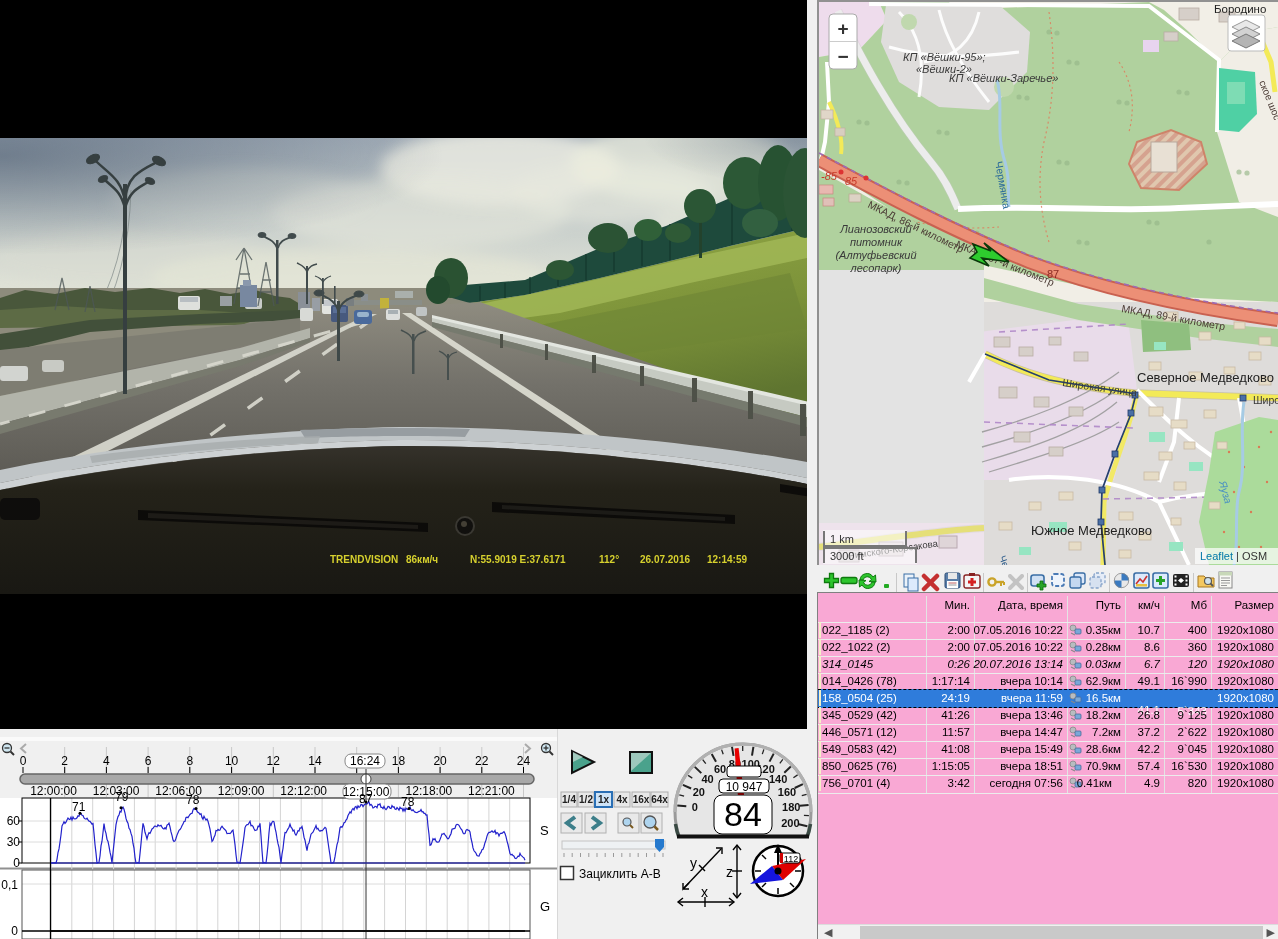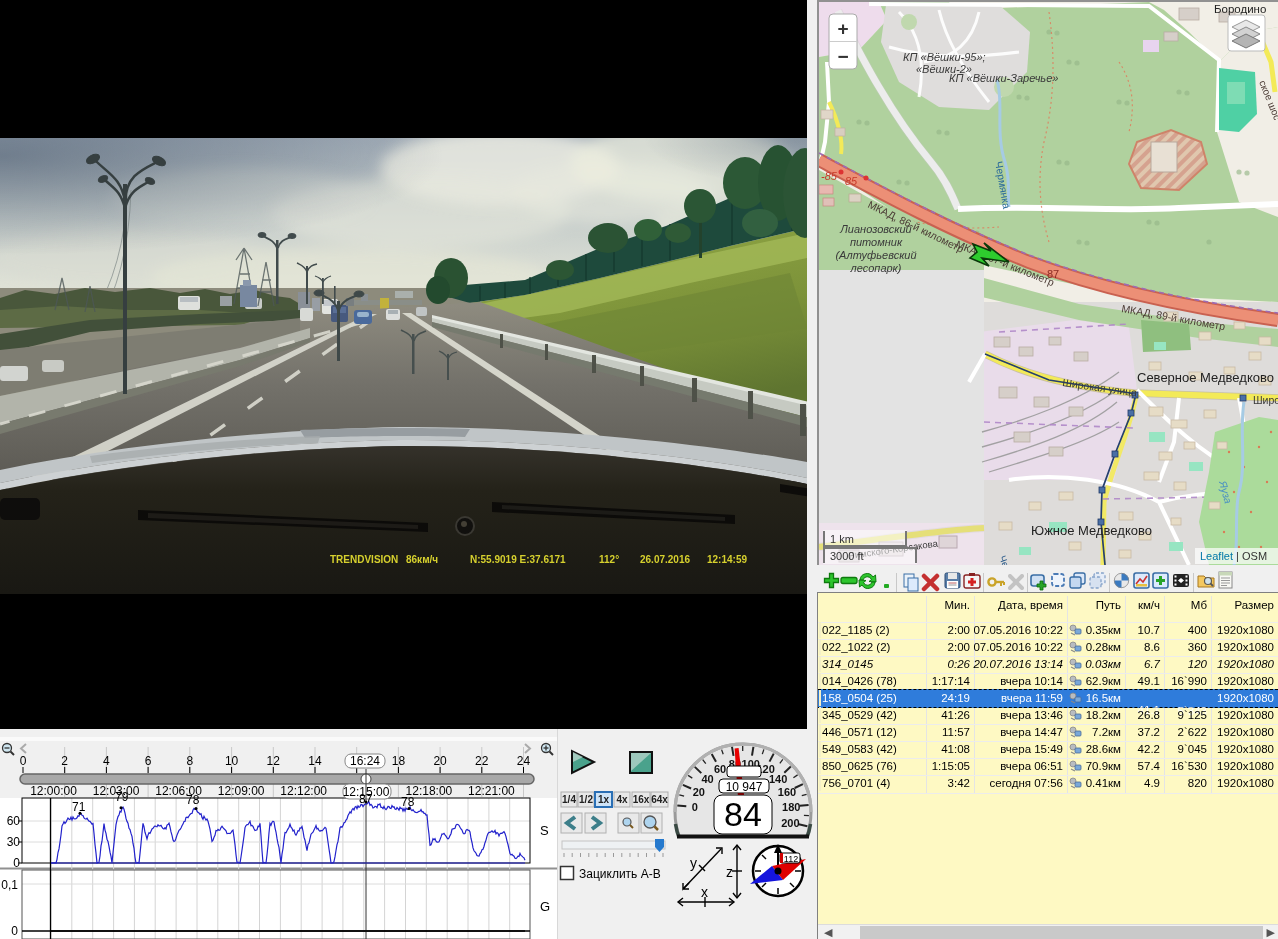--- a/index.html
+++ b/index.html
@@ -622,21 +622,21 @@
  <rect x="0" y="0" width="13" height="3.5" fill="#c8d8b8"></rect>
  <line x1="2" y1="6" x2="11" y2="6" stroke="#999"></line>
           <line x1="2" y1="8.5" x2="11" y2="8.5" stroke="#999"></line>
  <line x1="2" y1="11" x2="11" y2="11" stroke="#999"></line>
           <line x1="2" y1="13.5" x2="8" y2="13.5" stroke="#999"></line>
 </g>
 </g>
 </svg>
 </div>
 
-<div class="abs" id="table" style="left:817px;top:592px;width:461px;height:347px;background:#fef9c3;border-left:1px solid #808080;border-top:1px solid #808080;box-sizing:border-box;font-size:11.5px;color:#000;text-align:center;">
+<div class="abs" id="table" style="left:817px;top:592px;width:461px;height:347px;background:#f9a8d4;border-left:1px solid #808080;border-top:1px solid #808080;box-sizing:border-box;font-size:11.5px;color:#000;text-align:center;">
 <div style="position:absolute;left:108px;top:3px;width:1px;height:197px;background:#e4e4e4;"></div>
     <div style="position:absolute;left:156px;top:3px;width:1px;height:197px;background:#e4e4e4;"></div>
     <div style="position:absolute;left:249px;top:3px;width:1px;height:197px;background:#e4e4e4;"></div>
     <div style="position:absolute;left:307px;top:3px;width:1px;height:197px;background:#e4e4e4;"></div>
     <div style="position:absolute;left:346px;top:3px;width:1px;height:197px;background:#e4e4e4;"></div>
     <div style="position:absolute;left:393px;top:3px;width:1px;height:197px;background:#e4e4e4;"></div>
     <div style="position:absolute;left:0px;top:28.5px;width:460px;height:1px;background:#ececec;"></div>
     <div style="position:absolute;left:0px;top:45.6px;width:460px;height:1px;background:#ececec;"></div>
     <div style="position:absolute;left:0px;top:62.7px;width:460px;height:1px;background:#ececec;"></div>
     <div style="position:absolute;left:0px;top:79.80000000000001px;width:460px;height:1px;background:#ececec;"></div>
@@ -772,42 +772,42 @@
         </svg></span>
 <span style="position:absolute;right:157px;top:2px;">28.6км</span>
 <span style="position:absolute;right:118px;top:2px;">42.2</span>
 <span style="position:absolute;right:71px;top:2px;">9`045</span>
 <span style="position:absolute;right:4px;top:2px;">1920x1080</span>
 </div>
     <div style="position:absolute;left:0;top:165.29999999999998px;width:460px;height:17.1px;">
 <span style="position:absolute;left:1px;top:0;width:2px;height:16px;background:#f4f0c8;"></span>
 <span style="position:absolute;left:4px;top:2px;">850_0625 (76)</span>
 <span style="position:absolute;right:308px;top:2px;">1:15:05</span>
-<span style="position:absolute;right:215px;top:2px;">вчера 06:51</span>
+<span style="position:absolute;right:215px;top:2px;">вчера 18:51</span>
 <span style="position:absolute;left:251px;top:2px;"><svg width="13" height="12" viewBox="0 0 13 12" style="vertical-align:-2px">
           <circle cx="4" cy="4" r="3" fill="#b8bcc0" stroke="#888" stroke-width="0.8"></circle>
           <rect x="6" y="5" width="6" height="5" rx="1" fill="#7aa8d8" stroke="#4a6a98" stroke-width="0.8"></rect>
           <line x1="2" y1="9" x2="6" y2="11" stroke="#888" stroke-width="1.2"></line>
         </svg></span>
 <span style="position:absolute;right:157px;top:2px;">70.9км</span>
 <span style="position:absolute;right:118px;top:2px;">57.4</span>
 <span style="position:absolute;right:71px;top:2px;">16`530</span>
 <span style="position:absolute;right:4px;top:2px;">1920x1080</span>
 </div>
     <div style="position:absolute;left:0;top:182.39999999999998px;width:460px;height:17.1px;">
 <span style="position:absolute;left:1px;top:0;width:2px;height:16px;background:#f4f0c8;"></span>
 <span style="position:absolute;left:4px;top:2px;">756_0701 (4)</span>
 <span style="position:absolute;right:308px;top:2px;">3:42</span>
 <span style="position:absolute;right:215px;top:2px;">сегодня 07:56</span>
 <span style="position:absolute;left:251px;top:2px;"><svg width="13" height="12" viewBox="0 0 13 12" style="vertical-align:-2px">
           <circle cx="4" cy="4" r="3" fill="#b8bcc0" stroke="#888" stroke-width="0.8"></circle>
           <rect x="6" y="5" width="6" height="5" rx="1" fill="#7aa8d8" stroke="#4a6a98" stroke-width="0.8"></rect>
           <line x1="2" y1="9" x2="6" y2="11" stroke="#888" stroke-width="1.2"></line>
         </svg></span>
-<span style="position:absolute;right:157px;top:2px;">0.41км</span>
+<span style="position:absolute;right:166px;top:2px;">0.41км</span>
 <span style="position:absolute;right:118px;top:2px;">4.9</span>
 <span style="position:absolute;right:71px;top:2px;">820</span>
 <span style="position:absolute;right:4px;top:2px;">1920x1080</span>
 </div>
 <div style="position:absolute;left:0;top:331px;width:460px;height:16px;background:#f1f1f1;border-top:1px solid #dcdcdc;">
 <div style="position:absolute;left:42px;top:1px;width:403px;height:15px;background:#c9c9c9;"></div>
 <div style="position:absolute;left:6px;top:1px;font-size:11px;color:#555;">◀</div>
 <div style="position:absolute;right:3px;top:1px;font-size:11px;color:#555;">▶</div>
 </div>
 </div>

